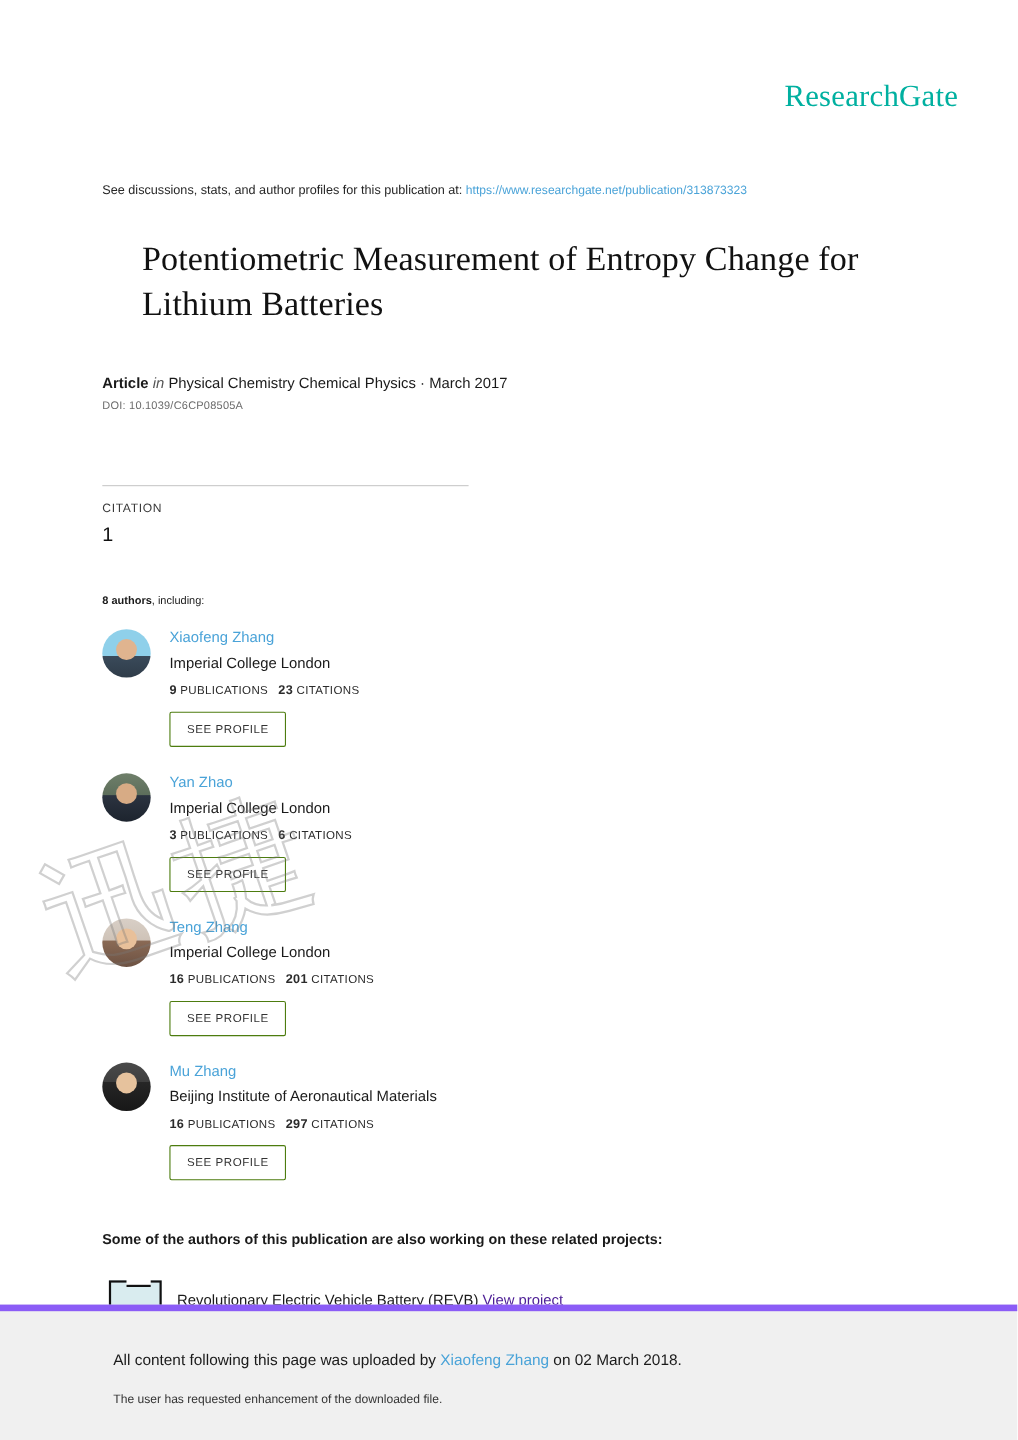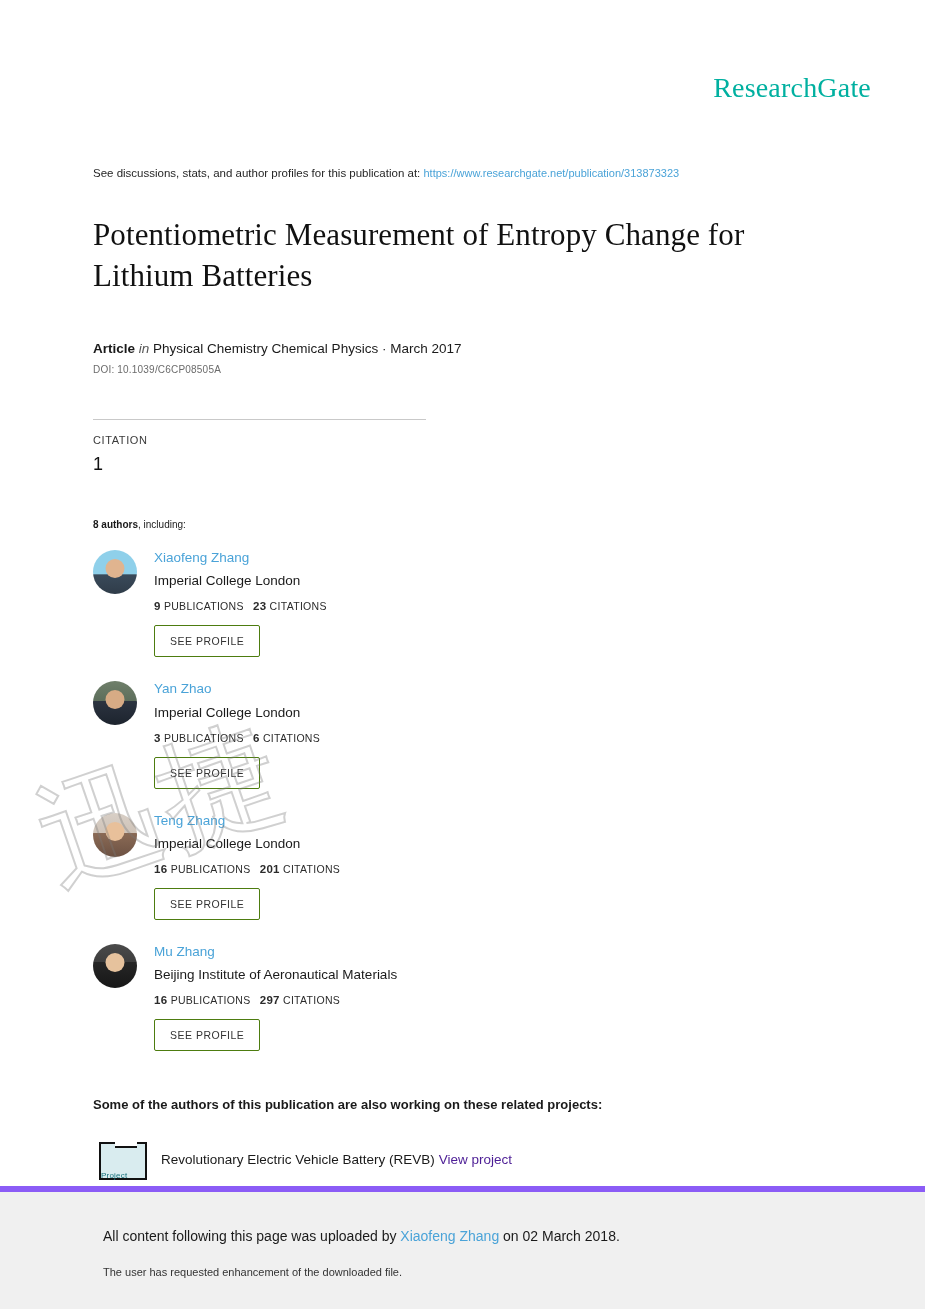--- a/index.html
+++ b/index.html
@@ -50,37 +50,38 @@
     font-size: 11px;
   }
   .title {
     margin-top: 34px;
     font-family: "Liberation Serif", serif;
     font-size: 31px;
     line-height: 1.32;
     color: #111111;
     font-weight: normal;
     letter-spacing: 0.1px;
+    margin-left: 36px;
   }
   .pubinfo {
     margin-top: 44px;
     font-size: 13.5px;
     color: #1a1a1a;
   }
   .pubinfo .b { font-weight: bold; }
   .pubinfo .i { font-style: italic; color: #555; }
   .doi {
     margin-top: 8px;
     font-size: 10px;
     color: #6b6b6b;
     letter-spacing: 0.2px;
   }
   
   .stats {
-    margin-top: 44px;
+    margin-top: 66px;
     display: flex;
     width: 703px;
     flex-direction: column;
   }
   .stat {
     width: 333px;
     margin-right: 37px;
   }
   .stat .rule {
     border-top: 1px solid #c9c9c9;

